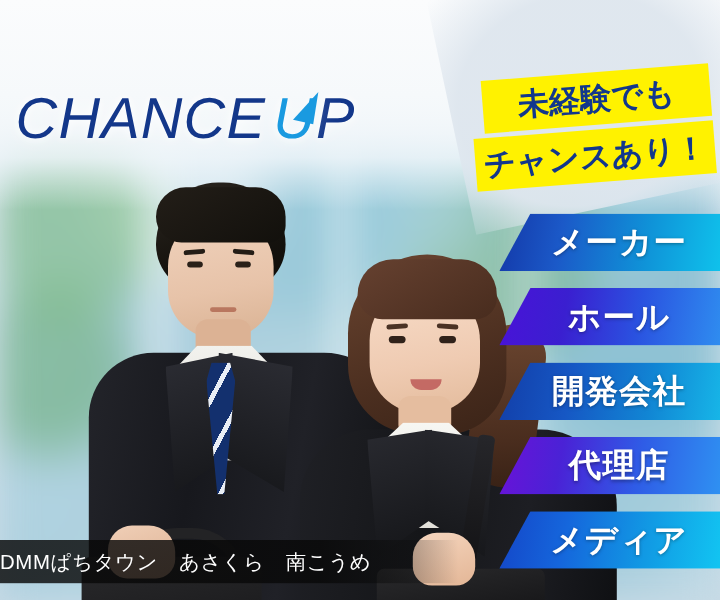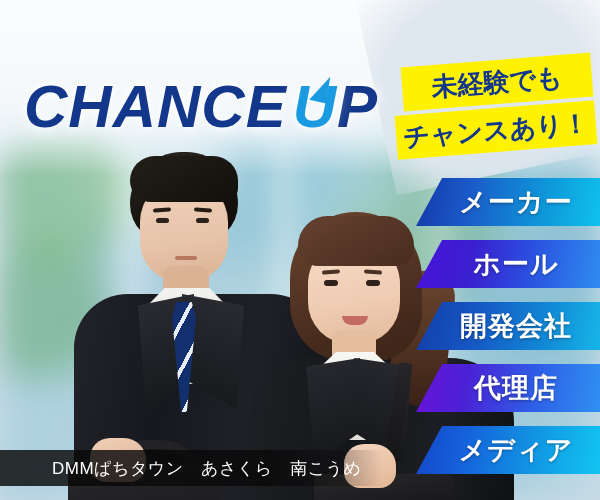--- a/index.html
+++ b/index.html
@@ -206,22 +206,22 @@
   .headline{
     position:absolute;left:22px;top:16px;
     font-weight:700;font-size:40px;letter-spacing:-1px;
     color:#11357f;white-space:nowrap;
     text-shadow:0 0 6px rgba(255,255,255,.9),0 0 14px rgba(255,255,255,.75);
   }
   .headline .num{font-size:44px;}
   .headline .tail{color:#1772c9;}
 
   .logo{
-    position:absolute;left:24px;top:72px;
-    font-size:60px;font-weight:700;font-style:italic;
+    position:absolute;left:13px;top:72px;
+    font-size:48px;font-weight:400;font-style:italic;
     letter-spacing:1px;white-space:nowrap;
     color:#13378a;
     text-shadow:0 0 8px rgba(255,255,255,.95),0 0 18px rgba(255,255,255,.8);
   }
   .logo .u-wrap{position:relative;display:inline-block;color:#1a9ae0;padding-left:6px;}
   .logo .u-arrow{
     position:absolute;left:27px;top:4px;width:0;height:0;
     border-left:11px solid transparent;border-right:7px solid transparent;
     border-bottom:26px solid #1a9ae0;transform:skewX(-12deg) rotate(12deg);
   }
@@ -265,21 +265,21 @@
   .cat-4 .shape{background:linear-gradient(100deg,#1446c8 0%,#1566dc 30%,#119ae4 66%,#12c6f2 100%);}
 
   
   .credits{
     position:absolute;left:0;top:450px;width:382px;height:36px;
     background:linear-gradient(90deg,rgba(8,8,8,.82) 0%,rgba(8,8,8,.80) 70%,rgba(8,8,8,0) 100%);
     display:flex;align-items:center;
   }
   .credits .txt{
     color:#fff;font-size:17px;font-weight:400;letter-spacing:.5px;
-    padding-left:52px;white-space:nowrap;
+    white-space:nowrap;
   }
 </style>
 </head>
 <body>
 
 <div class="banner">
 
   <div class="bg-base"></div>
   <div class="bg-blur"></div>
   <div class="bg-verticals"></div>

